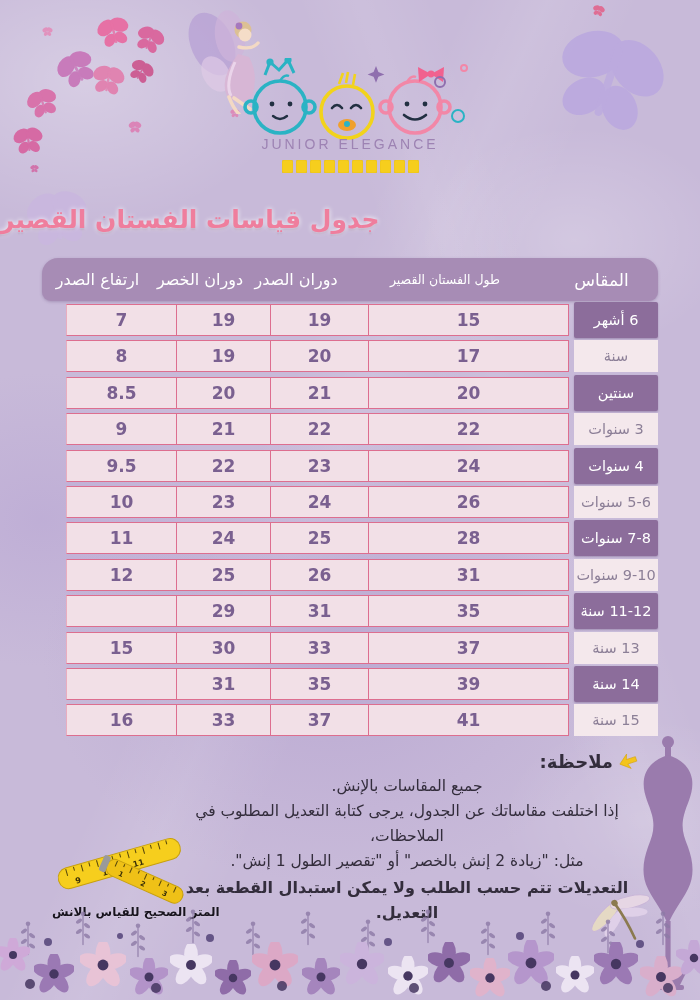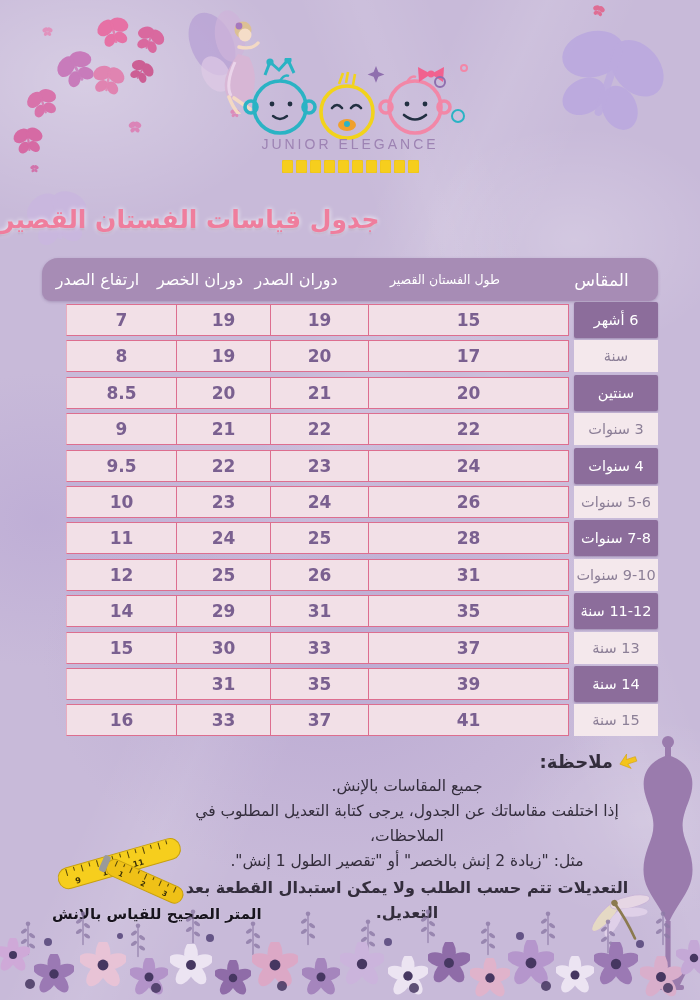--- a/index.html
+++ b/index.html
@@ -83,21 +83,21 @@
   .td.c-bh{width:109px;}
 
   
   .notes{
     position:absolute;top:749px;right:62px;width:462px;direction:rtl;text-align:center;
     color:var(--note-color,#332d3c);font-size:15.5px;line-height:25px;
   }
   .notes .heading{font-size:18px;font-weight:bold;display:flex;align-items:center;gap:5px;justify-content:flex-start;}
   .notes .bold-line{font-weight:bold;font-size:16px;margin-top:1px;}
   .tape-caption{
-    position:absolute;left:52px;top:905px;font-size:15px;font-weight:bold;color:#17131d;direction:rtl;
+    position:absolute;left:52px;top:905px;font-size:12px;font-weight:bold;color:#17131d;direction:rtl;
     text-shadow:0 0 2px rgba(255,255,255,.4);
   }
 </style>
 </head>
 <body>
 
 <div class="page">
 
   <svg width="0" height="0" style="position:absolute">
     <defs>
@@ -359,21 +359,20 @@
     </div>
 
     <div class="trow">
       <div class="size-wrap">
         <div class="size-label dark" dir="rtl">11-12 سنة</div>
       </div>
       <div class="data-strip">
         <div class="td c-len">35</div>
         <div class="td c-chest">31</div>
         <div class="td c-waist">29</div>
-        <div class="td c-bh">14</div>
       </div>
     </div>
 
     <div class="trow">
       <div class="size-wrap">
         <div class="size-label light" dir="rtl">13 سنة</div>
       </div>
       <div class="data-strip">
         <div class="td c-len">37</div>
         <div class="td c-chest">33</div>

